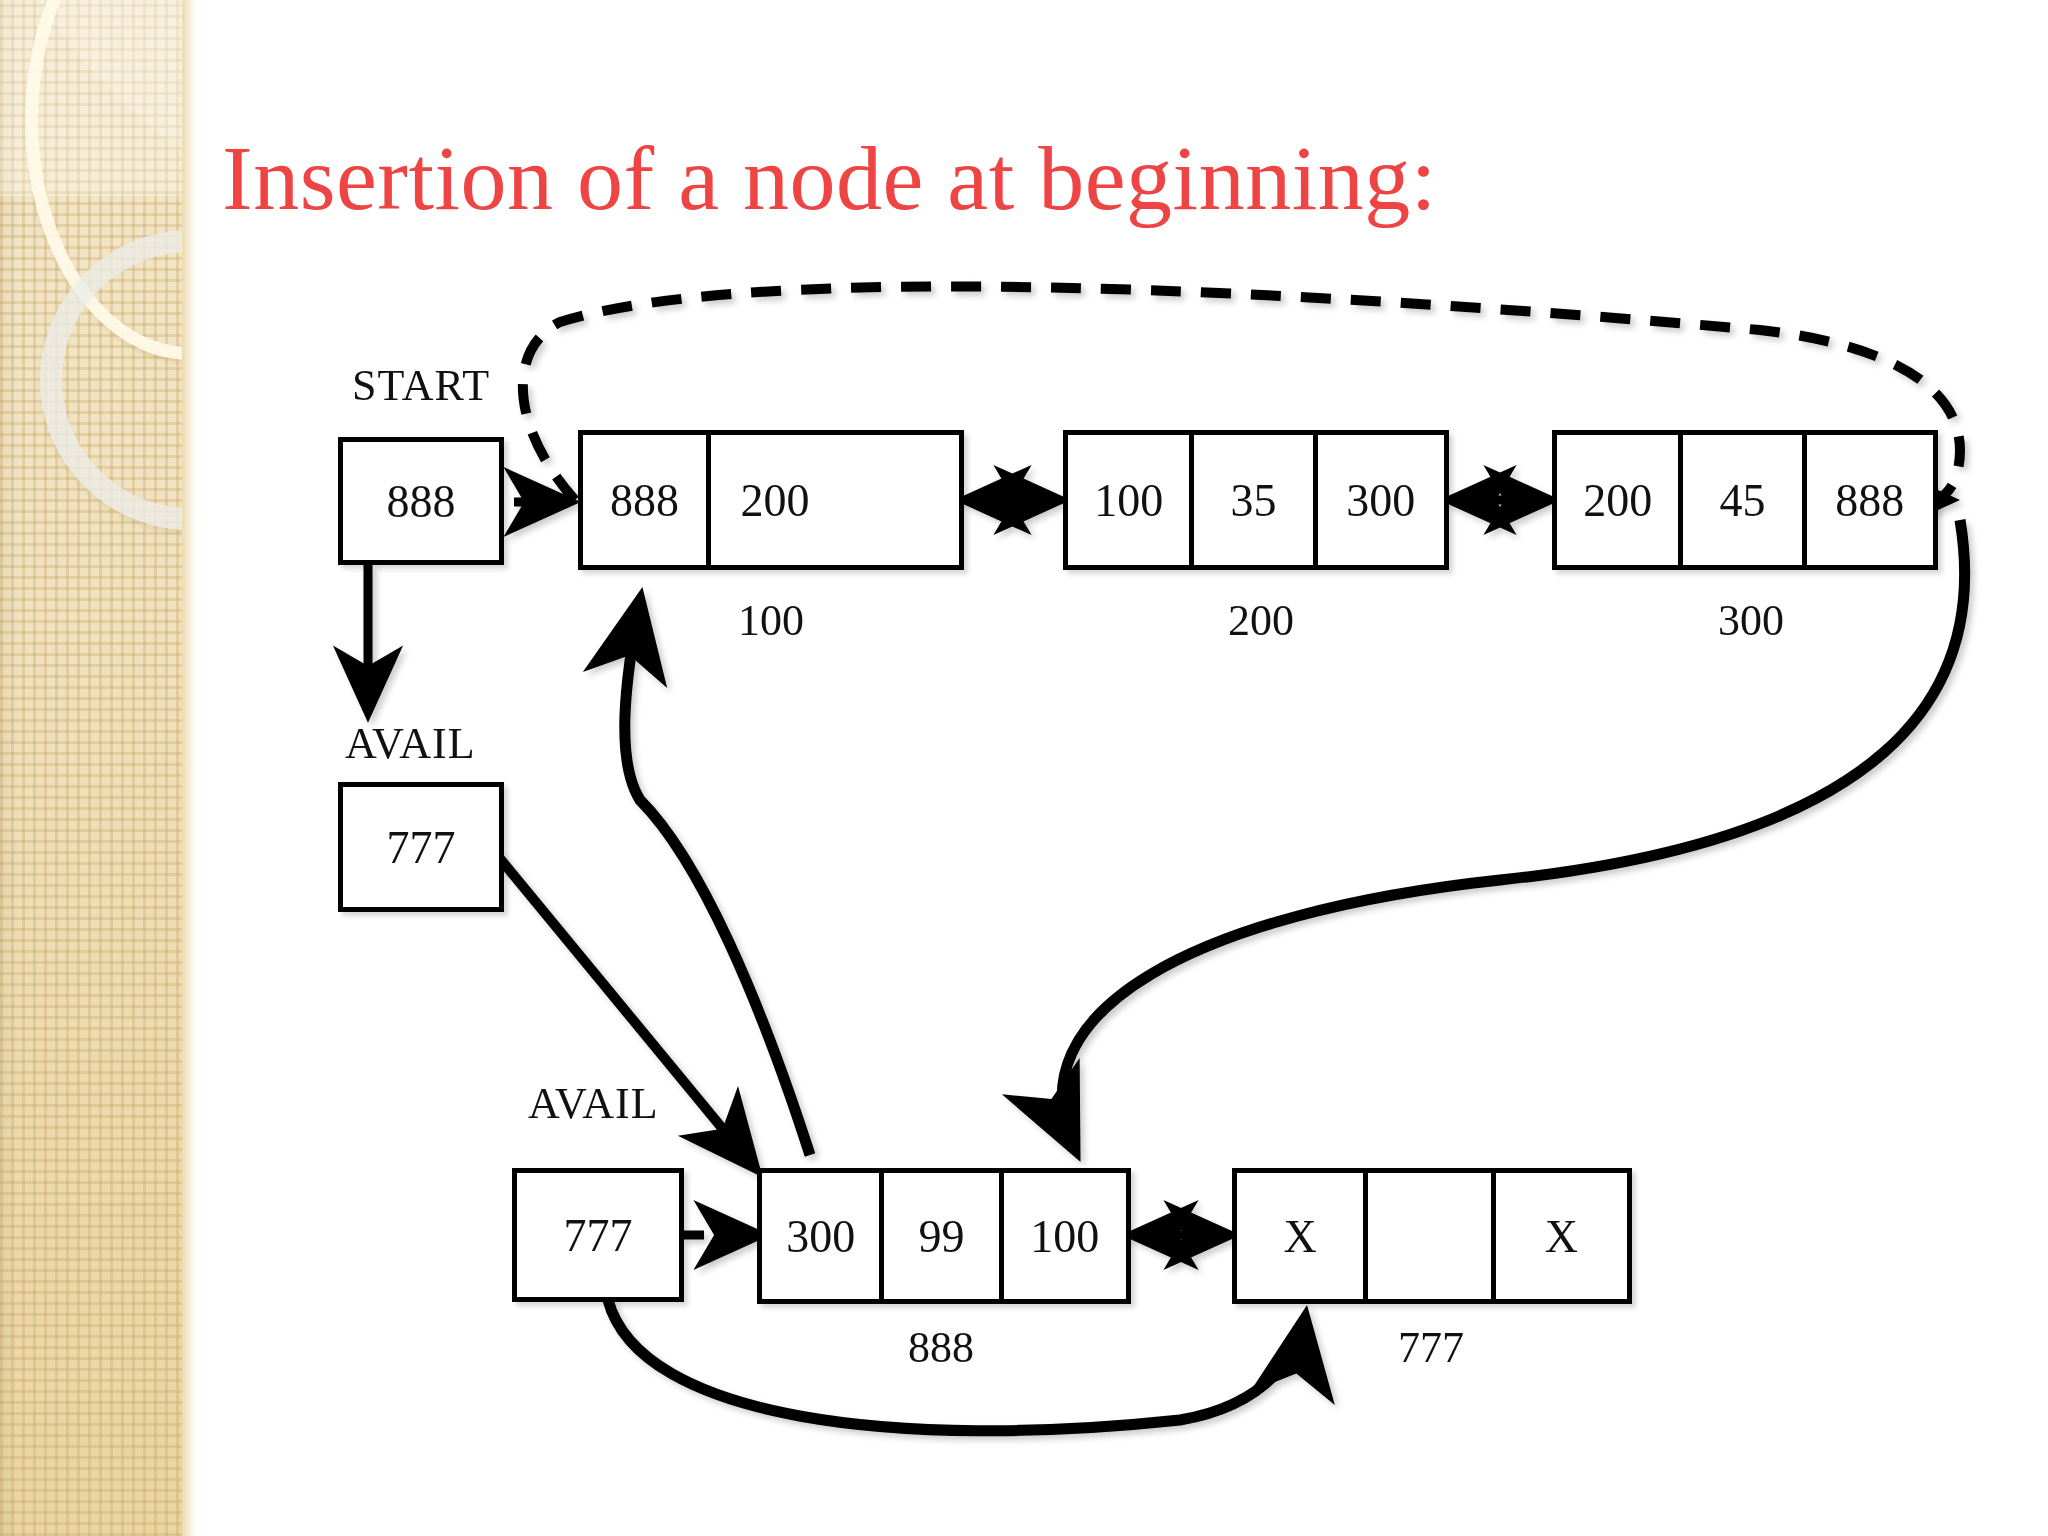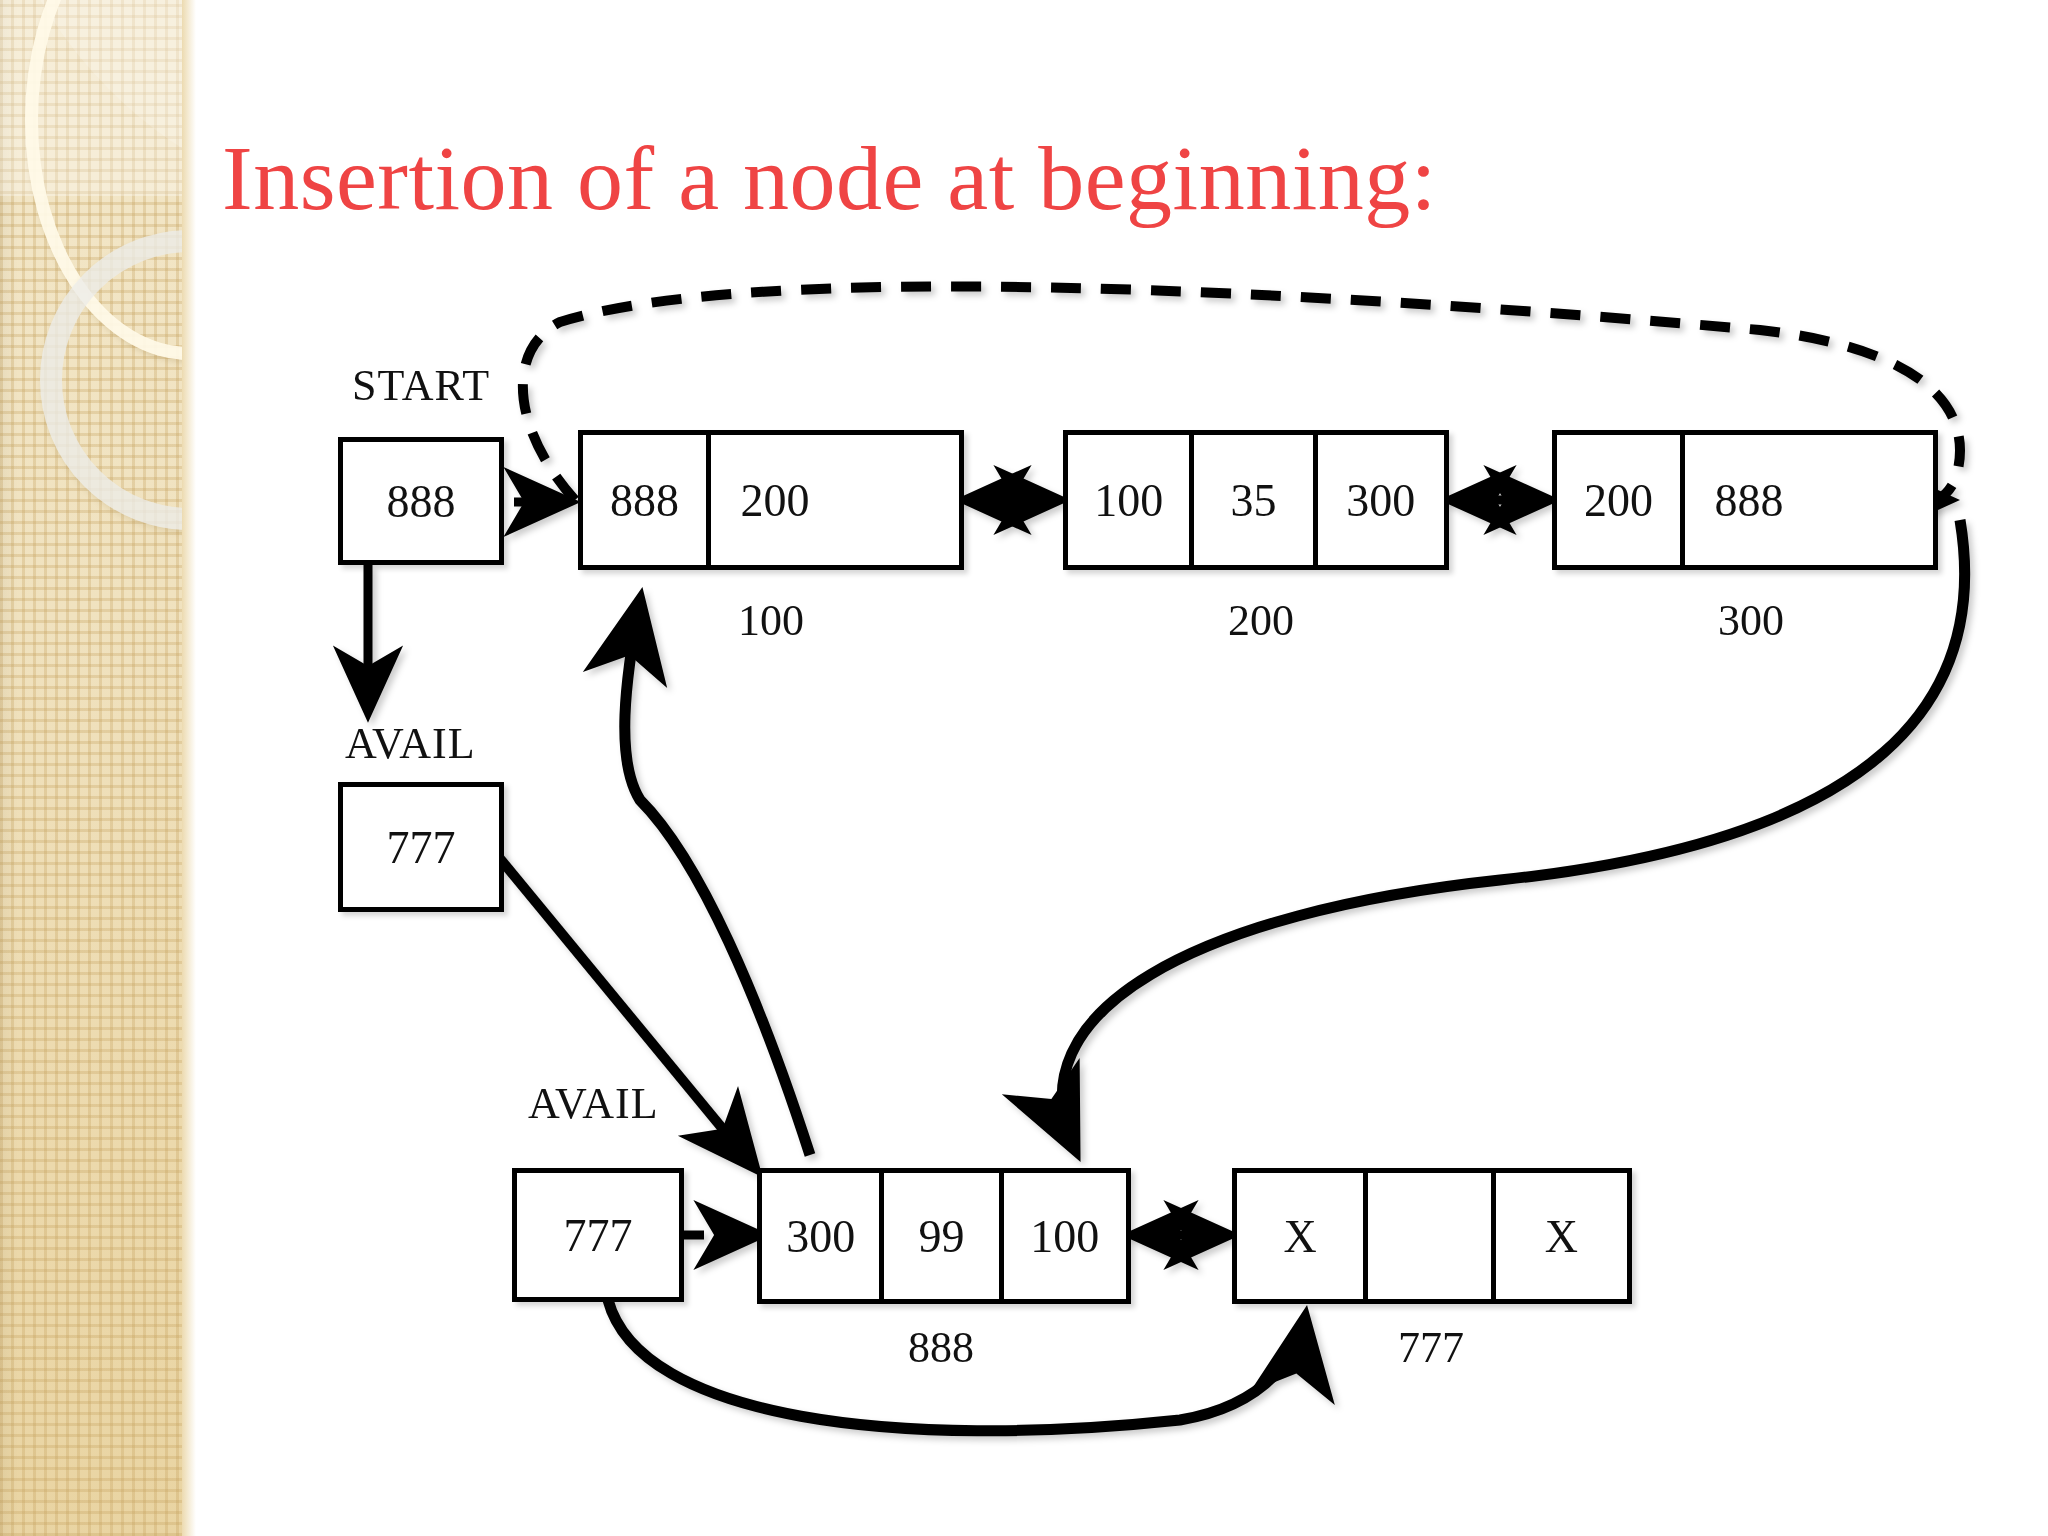--- a/index.html
+++ b/index.html
@@ -209,20 +209,21 @@
 
   <div class="node" style="left:1063px; top:430px; width:386px; height:140px;">
     <div class="cell" style="width:128px;">100</div>
     <div class="cell" style="width:125px;">35</div>
     <div class="cell" style="width:128px;">300</div>
   </div>
   <div class="addr-label" style="left:1228px; top:595px;">200</div>
 
   <div class="node" style="left:1552px; top:430px; width:386px; height:140px;">
     <div class="cell" style="width:128px;">200</div>
+    <div class="cell" style="width:125px;">45</div>
     <div class="cell" style="width:128px;">888</div>
   </div>
   <div class="addr-label" style="left:1718px; top:595px;">300</div>
 
   <div class="node" style="left:757px; top:1168px; width:374px; height:136px;">
     <div class="cell" style="width:124px;">300</div>
     <div class="cell" style="width:121px;">99</div>
     <div class="cell" style="width:124px;">100</div>
   </div>
   <div class="addr-label" style="left:908px; top:1322px;">888</div>

